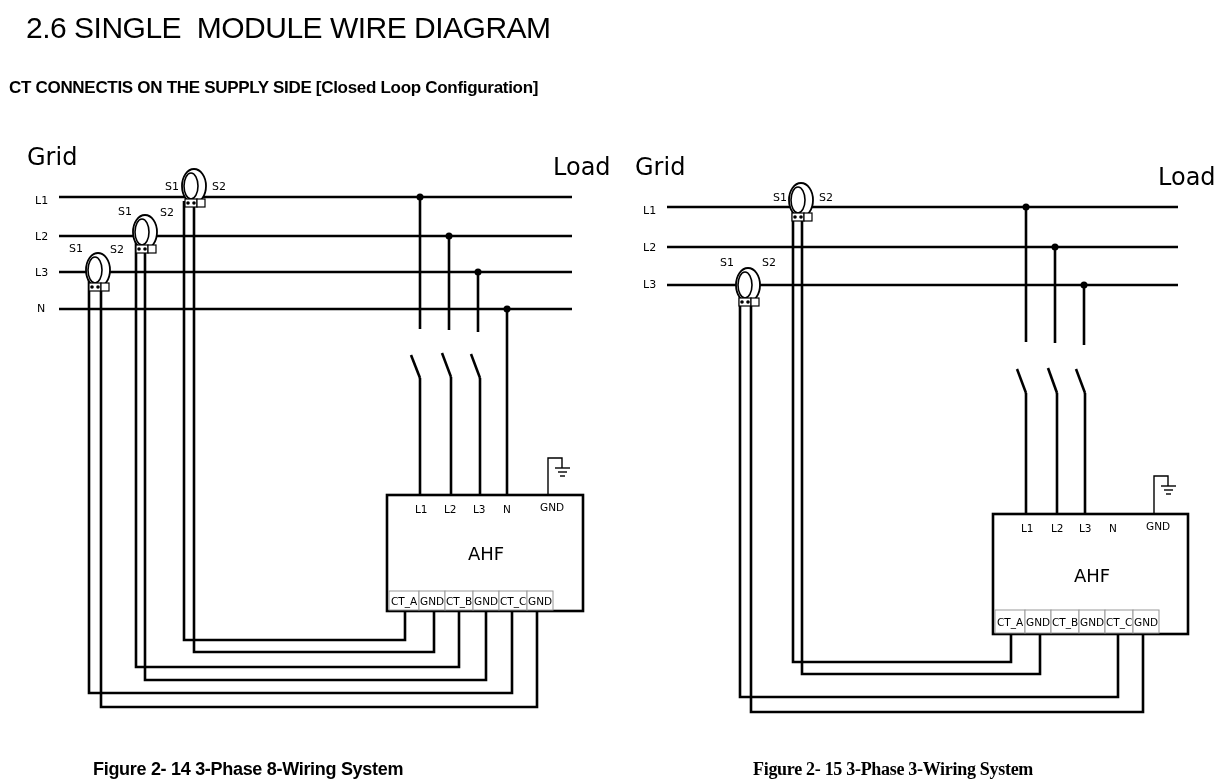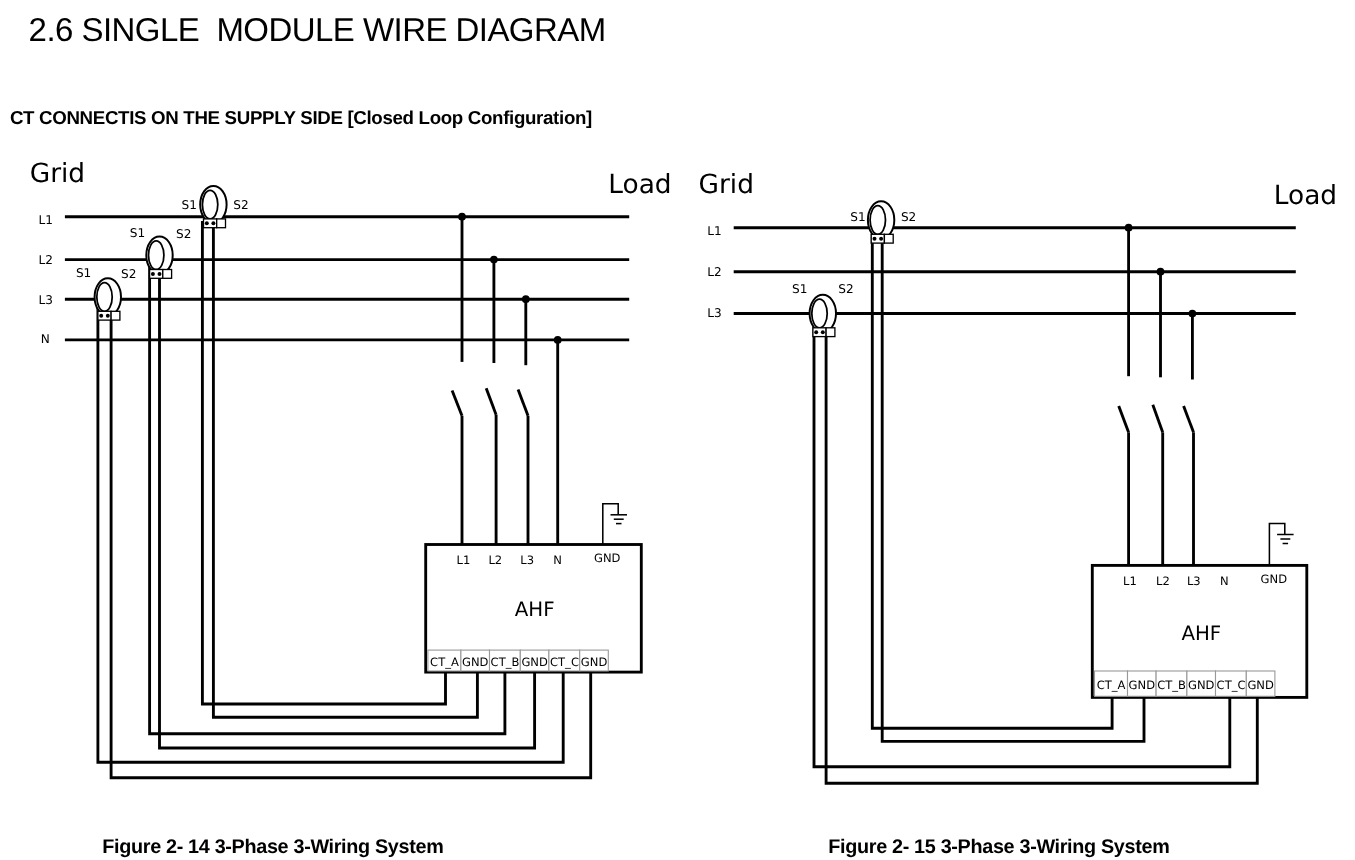--- a/index.html
+++ b/index.html
@@ -1,21 +1,21 @@
 <!DOCTYPE html>
 <html><head>
   <meta charset="utf-8">
   <style>
     html, body { margin: 0; padding: 0; background: #ffffff; }
     body { width: 1232px; height: 782px; position: relative; overflow: hidden; font-family: "Liberation Sans", sans-serif; color: #000; }
     .section-title { position: absolute; left: 26px; top: 11px; font-size: 30px; font-weight: normal; letter-spacing: -0.5px; white-space: pre; }
-    .sub-title { position: absolute; left: 9px; top: 78px; font-size: 17px; font-weight: bold; letter-spacing: -0.3px; margin-top: 20px; }
+    .sub-title { position: absolute; left: 9px; top: 78px; font-size: 17px; font-weight: bold; letter-spacing: -0.3px; }
     .caption { position: absolute; top: 759px; font-size: 18px; font-weight: bold; letter-spacing: -0.3px; white-space: pre; }
     #cap1 { left: 93px; }
-    #cap2 { left: 753px; }
+    #cap2 { left: 753px; font-family: Liberation Serif, serif; }
     svg.diagram { position: absolute; left: 0; top: 0; }
     .wire { stroke: #000; stroke-width: 2.6; fill: none; }
     .thin { stroke: #000; stroke-width: 1.4; fill: none; }
     .lbl { font-family: "DejaVu Sans", sans-serif; font-size: 11px; fill: #000; }
     .big { font-family: "DejaVu Sans", sans-serif; font-size: 24px; fill: #000; }
     .ahf { font-family: "DejaVu Sans", sans-serif; font-size: 18px; fill: #000; }
     .term { font-family: "DejaVu Sans", sans-serif; font-size: 10.5px; fill: #000; }
     .cell { fill: #fff; stroke: #999; stroke-width: 1; }
   </style>
 </head>
@@ -191,14 +191,14 @@
       <text class="lbl" x="819" y="201">S2</text>
     </g>
     <g>
       <use href="#ct" x="748" y="285"></use>
       <text class="lbl" x="720" y="266">S1</text>
       <text class="lbl" x="762" y="266">S2</text>
     </g>
   </g>
 </svg>
 
-<div class="caption" id="cap1">Figure 2- 14 3-Phase 3-Wiring System</div>
+<div class="caption" id="cap1">Figure 2- 14 3-Phase 8-Wiring System</div>
 <div class="caption" id="cap2">Figure 2- 15 3-Phase 3-Wiring System</div>
 
 </body></html>

